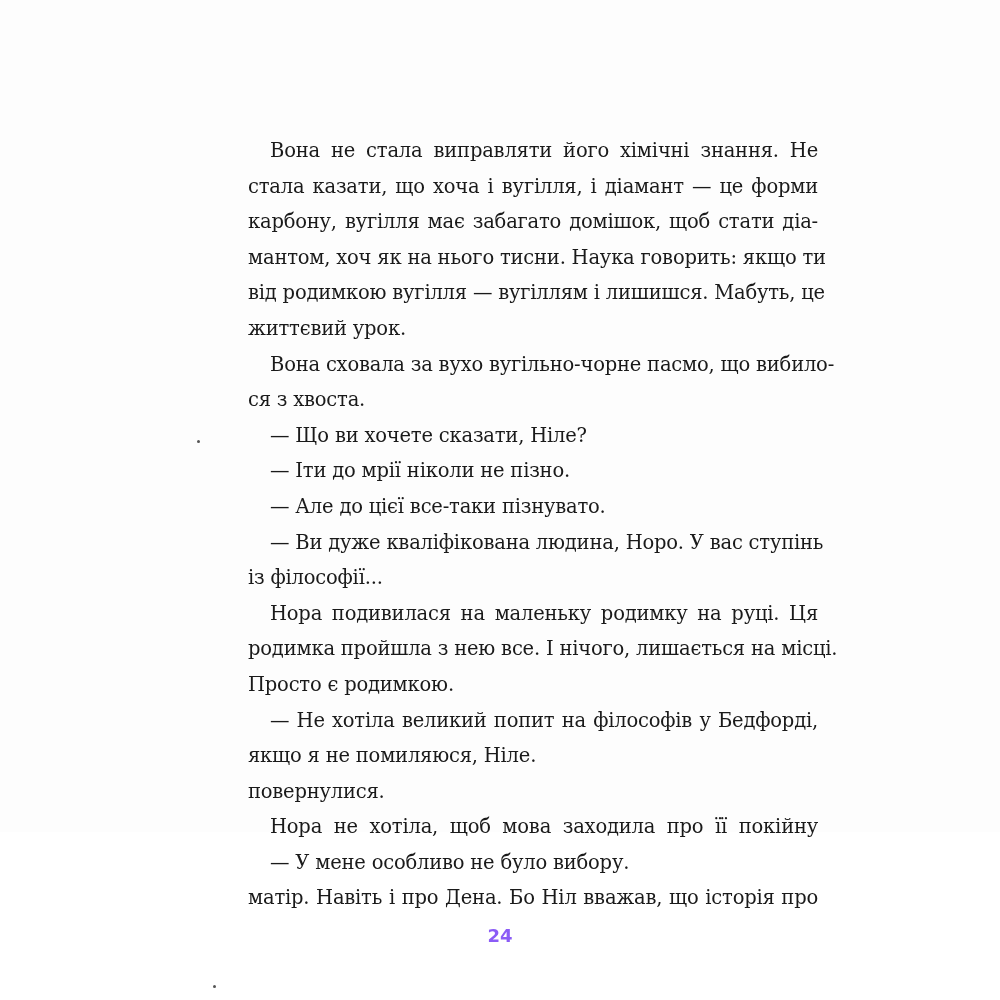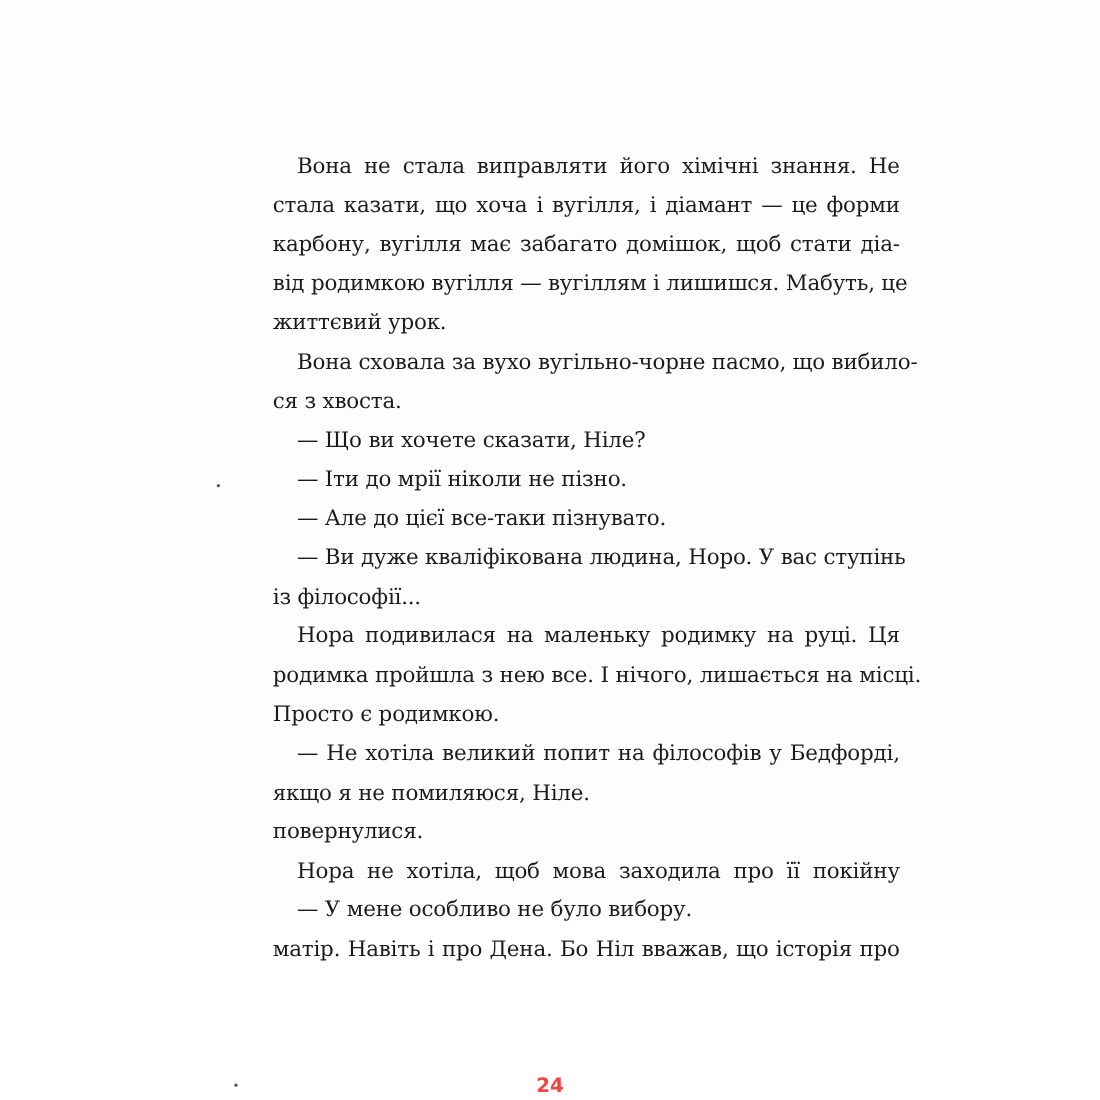--- a/index.html
+++ b/index.html
@@ -11,33 +11,34 @@
   }
   .page { position: absolute; left: 0; top: 0; width: 1000px; height: 832px; background: #fdfdfd; }
   .text-block { position: absolute; left: 248px; top: 133px; width: 570px; }
   .line {
     height: 35.6px; line-height: 35.6px; font-size: 19.5px; white-space: nowrap;
     text-align: justify; text-align-last: justify; letter-spacing: -0.2px;
   }
   .line.indent { padding-left: 22px; }
   .line.last { text-align-last: left; }
   .page-number {
-    position: absolute; left: 0; width: 1000px; top: 977px; text-align: center;
-    font-family: "DejaVu Sans", sans-serif; font-weight: bold; font-size: 18px; color: #ef4444;
+    position: absolute; left: 0; width: 1000px; top: 925px; text-align: center;
+    font-family: "DejaVu Sans", sans-serif; font-weight: bold; font-size: 18px; color: #8b5cf6;
   }
   .speck { position: absolute; width: 3px; height: 3px; background: #555; border-radius: 50%; }
 </style>
 </head>
 <body>
 
 <div class="page">
   <div class="text-block" id="text-block">
       <div class="line indent">Вона не стала виправляти його хімічні знання. Не</div>
       <div class="line">стала казати, що хоча і вугілля, і діамант — це форми</div>
       <div class="line">карбону, вугілля має забагато домішок, щоб стати діа-</div>
+      <div class="line">мантом, хоч як на нього тисни. Наука говорить: якщо ти</div>
       <div class="line">від родимкою вугілля — вугіллям і лишишся. Мабуть, це</div>
       <div class="line last">життєвий урок.</div>
       <div class="line indent">Вона сховала за вухо вугільно-чорне пасмо, що вибило-</div>
       <div class="line last">ся з хвоста.</div>
       <div class="line indent last">— Що ви хочете сказати, Ніле?</div>
       <div class="line indent last">— Іти до мрії ніколи не пізно.</div>
       <div class="line indent last">— Але до цієї все-таки пізнувато.</div>
       <div class="line indent">— Ви дуже кваліфікована людина, Норо. У вас ступінь</div>
       <div class="line last">із філософії...</div>
       <div class="line indent">Нора подивилася на маленьку родимку на руці. Ця</div>

